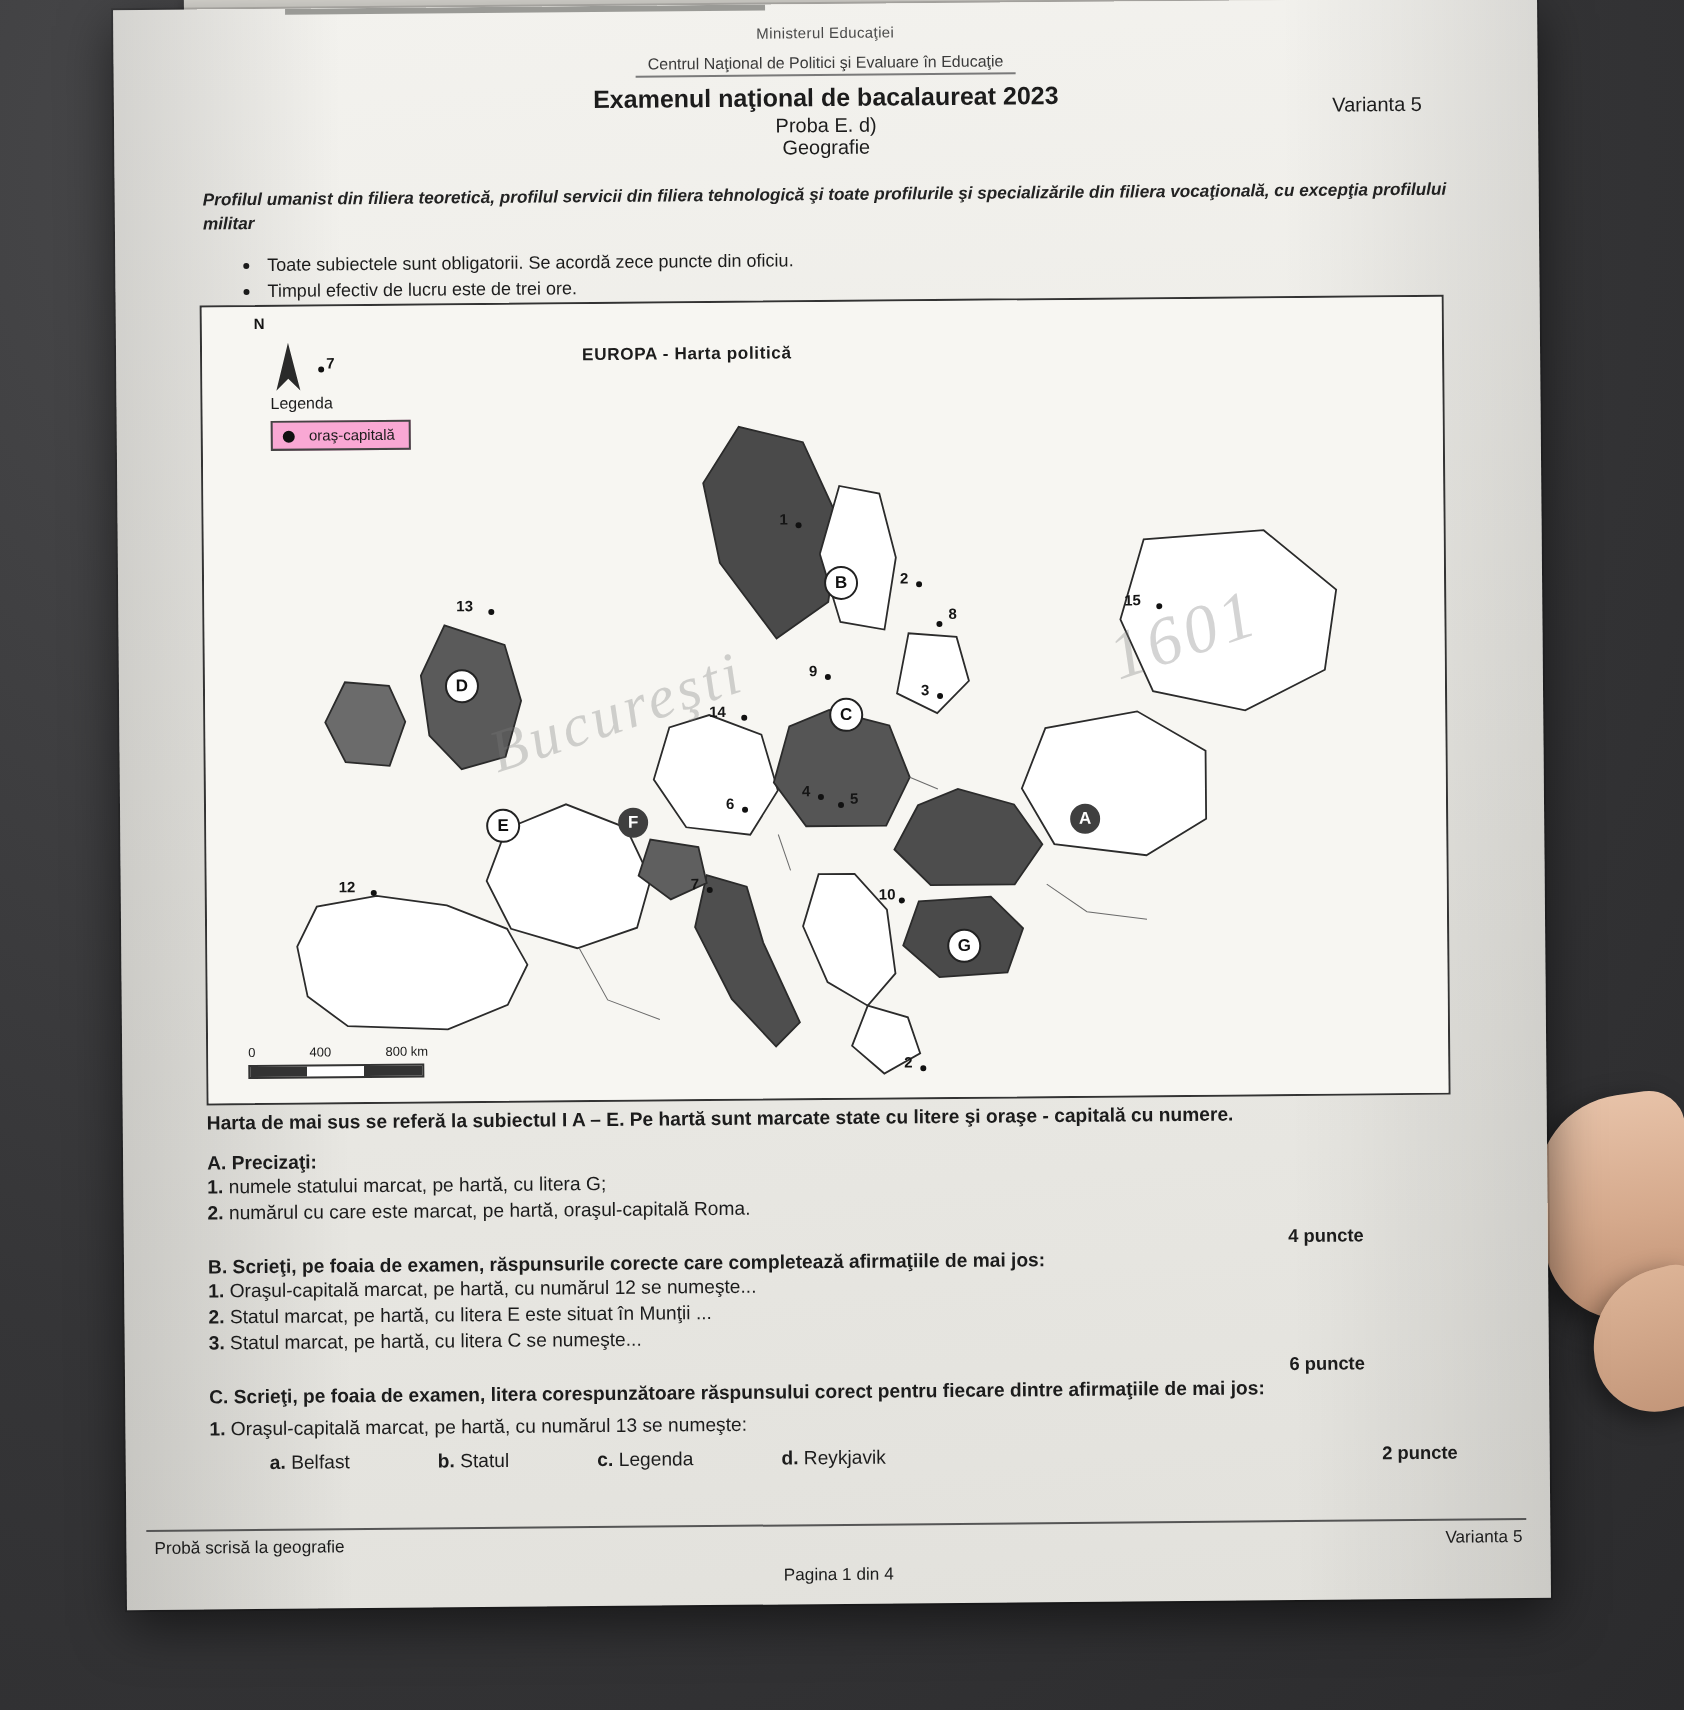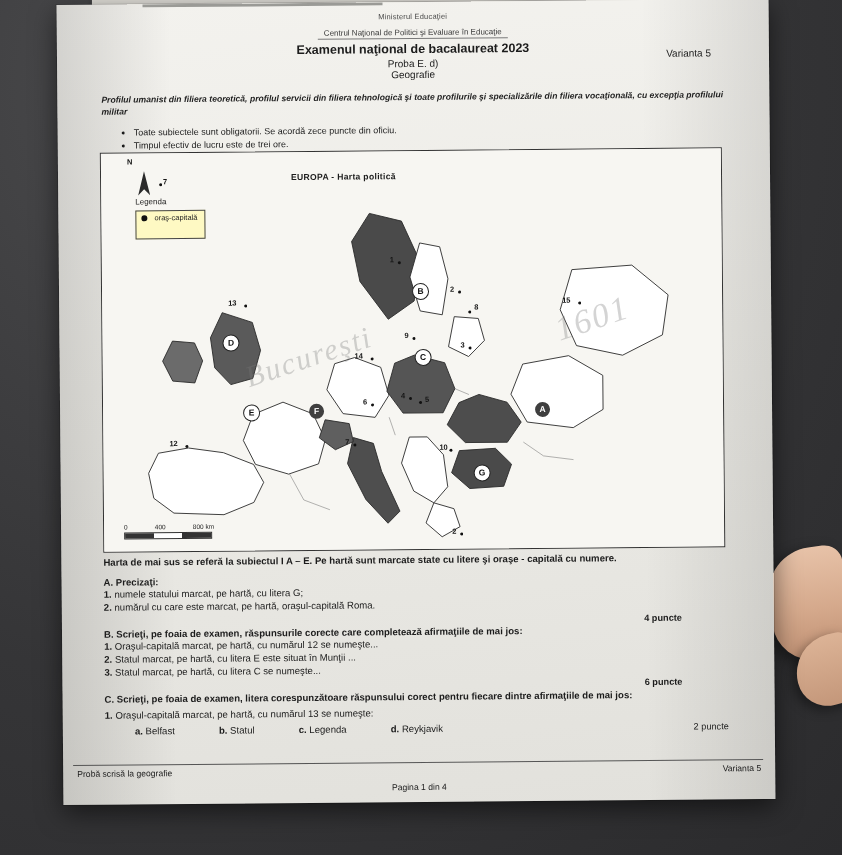--- a/index.html
+++ b/index.html
@@ -64,21 +64,21 @@
 
   .subj-row{position:relative;margin:7px 0 0 42px;padding-right:46px;}
   .subj{font-size:10.5px;font-weight:bold;display:inline-block;border-bottom:1px solid #2a2a2a;padding-bottom:1px;}
   .pts30{position:absolute;right:48px;top:0;font-size:9.5px;font-weight:bold;}
 
   
   .mapbox{position:absolute;left:42px;top:148px;width:620px;height:398px;
       border:1.4px solid #333;background:#f5f4f0;overflow:hidden;}
   .map-title{position:absolute;left:190px;top:20px;font-size:8.6px;font-weight:bold;letter-spacing:.3px;}
   .legend{position:absolute;left:34px;top:44px;font-size:8px;}
-  .legend .lbox{margin-top:4px;border:1px solid #444;padding:2px 7px 16px 5px;display:inline-block;font-size:7.5px;background:#fef9c3;}
+  .legend .lbox{margin-top:4px;border:1px solid #444;padding:2px 7px 2px 5px;display:inline-block;font-size:7.5px;background:#f9a8d4;}
   .ndl{position:absolute;left:30px;top:16px;width:26px;height:30px;}
   .scale{position:absolute;left:20px;bottom:12px;font-size:6.5px;}
   .scalebar{width:86px;height:5px;border:1px solid #333;margin-top:2px;
      background:linear-gradient(90deg,#333 0 33%,#fff 33% 66%,#333 66% 100%);}
 
   .sea{position:absolute;inset:0;background:#f7f6f2;}
   .wm{position:absolute;color:rgba(120,120,120,.32);font-size:30px;font-style:italic;
       font-family:"Liberation Serif",serif;letter-spacing:2px;transform:rotate(-18deg);}
 
   .lbl{position:absolute;font-size:7.5px;color:#151515;}
@@ -89,21 +89,21 @@
       font-size:8.5px;line-height:15px;text-align:center;font-weight:bold;border:1px solid #222;}
 
   
   .aftermap{position:absolute;left:42px;top:552px;width:630px;font-size:9.6px;line-height:1.32;}
   .b{font-weight:bold;}
   .sec{margin-top:7px;}
   .ptsr{text-align:right;font-weight:bold;font-size:9.2px;margin-top:2px;padding-right:52px;}
   .answers{display:flex;gap:44px;margin-top:3px;padding-left:30px;align-items:baseline;}
   .answers .ans{font-size:9.6px;}
   .ansletter{font-weight:bold;}
-  .pts2{margin-left:auto;font-weight:normal;font-size:9.2px;padding-right:6px;}
+  .pts2{margin-left:auto;font-weight:bold;font-size:9.2px;padding-right:6px;}
 
   .footrule{position:absolute;left:10px;right:12px;top:760px;border-top:1px solid #555;}
   .foot{position:absolute;left:14px;top:764px;right:14px;font-size:8.6px;display:flex;justify-content:space-between;}
   .pagina{position:absolute;left:0;right:0;top:780px;text-align:center;font-size:8.6px;}
   .blurline{position:absolute;left:86px;top:0px;width:240px;height:3px;background:#9a9a96;}
 </style>
 </head>
 <body>
 
 <div id="stage">

